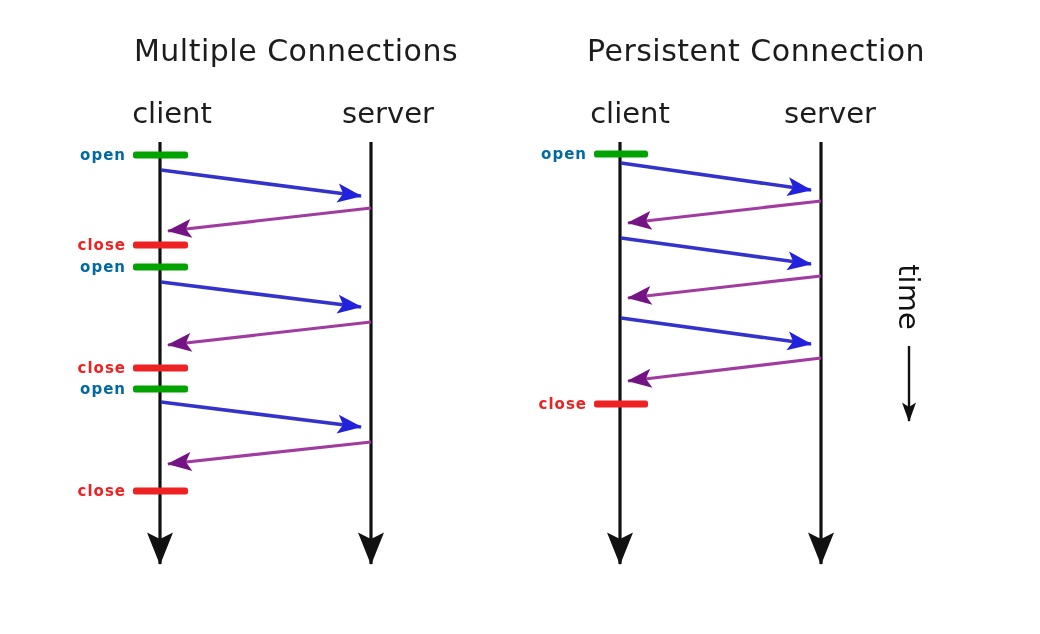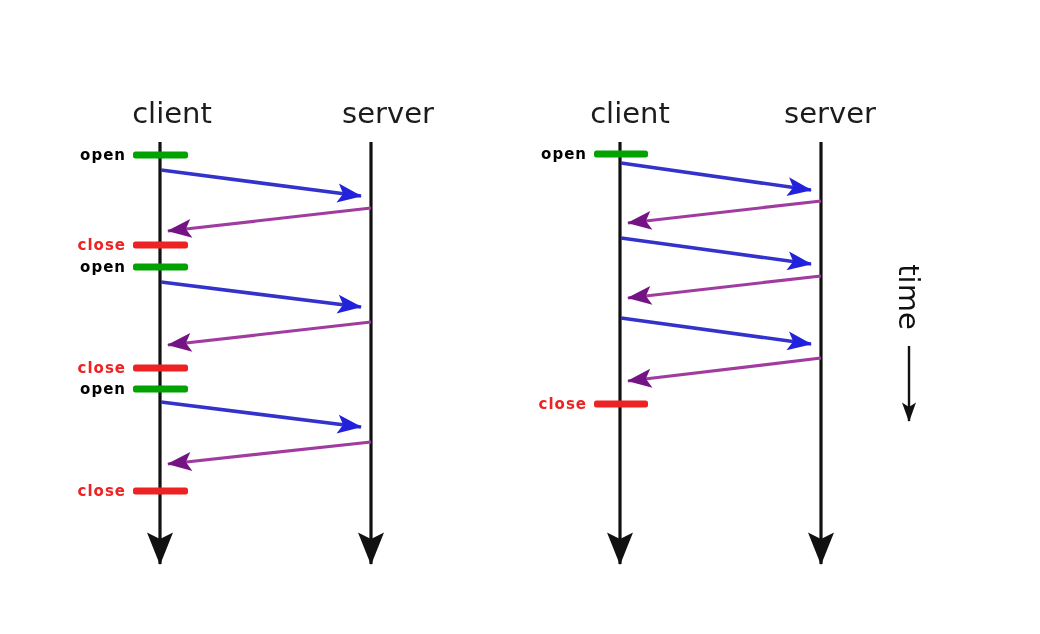--- a/index.html
+++ b/index.html
@@ -19,21 +19,21 @@
     font-size:29px;color:#1c1c1c;white-space:nowrap;
   }
   .actor.a-lc{left:172px;}
   .actor.a-ls{left:388px;}
   .actor.a-rc{left:630px;}
   .actor.a-rs{left:830px;}
   .marker-label{
     position:absolute;transform:translateY(-50%);
     font-size:15px;font-weight:600;letter-spacing:1px;white-space:nowrap;
   }
-  .marker-label.open{color:#000000;margin-left:36px;}
+  .marker-label.open{color:#0369a1;margin-left:36px;}
   .marker-label.close{color:#ee2222;text-align:center;}
   .time-label{
     position:absolute;left:909px;top:297px;
     transform:translate(-50%,-50%) rotate(90deg);
     font-size:29px;color:#111;white-space:nowrap;
   }
 </style>
 </head>
 <body>
 
@@ -76,20 +76,22 @@
         <line x1="821" y1="201" x2="628" y2="223" stroke="#a03ca0" stroke-width="3.2" marker-end="url(#head-res)"></line>
         <line x1="621" y1="238" x2="811" y2="264" stroke="#3333cc" stroke-width="3.6" marker-end="url(#head-req)"></line>
         <line x1="821" y1="276" x2="628" y2="298" stroke="#a03ca0" stroke-width="3.2" marker-end="url(#head-res)"></line>
         <line x1="621" y1="318" x2="811" y2="344" stroke="#3333cc" stroke-width="3.6" marker-end="url(#head-req)"></line>
         <line x1="821" y1="358" x2="628" y2="381" stroke="#a03ca0" stroke-width="3.2" marker-end="url(#head-res)"></line>
         <rect x="594" y="400.5" width="54" height="7" rx="2.5" fill="#ee2222"></rect>
         <line x1="909" y1="346" x2="909" y2="421" stroke="#111111" stroke-width="2.4" marker-end="url(#head-time)"></line>
       </g>
   </svg>
 
+  <div class="title t-left">Multiple Connections</div>
+  <div class="title t-right">Persistent Connection</div>
 
   <div class="actor a-lc">client</div>
   <div class="actor a-ls">server</div>
   <div class="actor a-rc">client</div>
   <div class="actor a-rs">server</div>
 
   <div class="time-label">time</div>
 
   <div id="marker-labels">
       <span class="marker-label open" style="position: absolute; right: 914px; top: 155px;">open</span>

